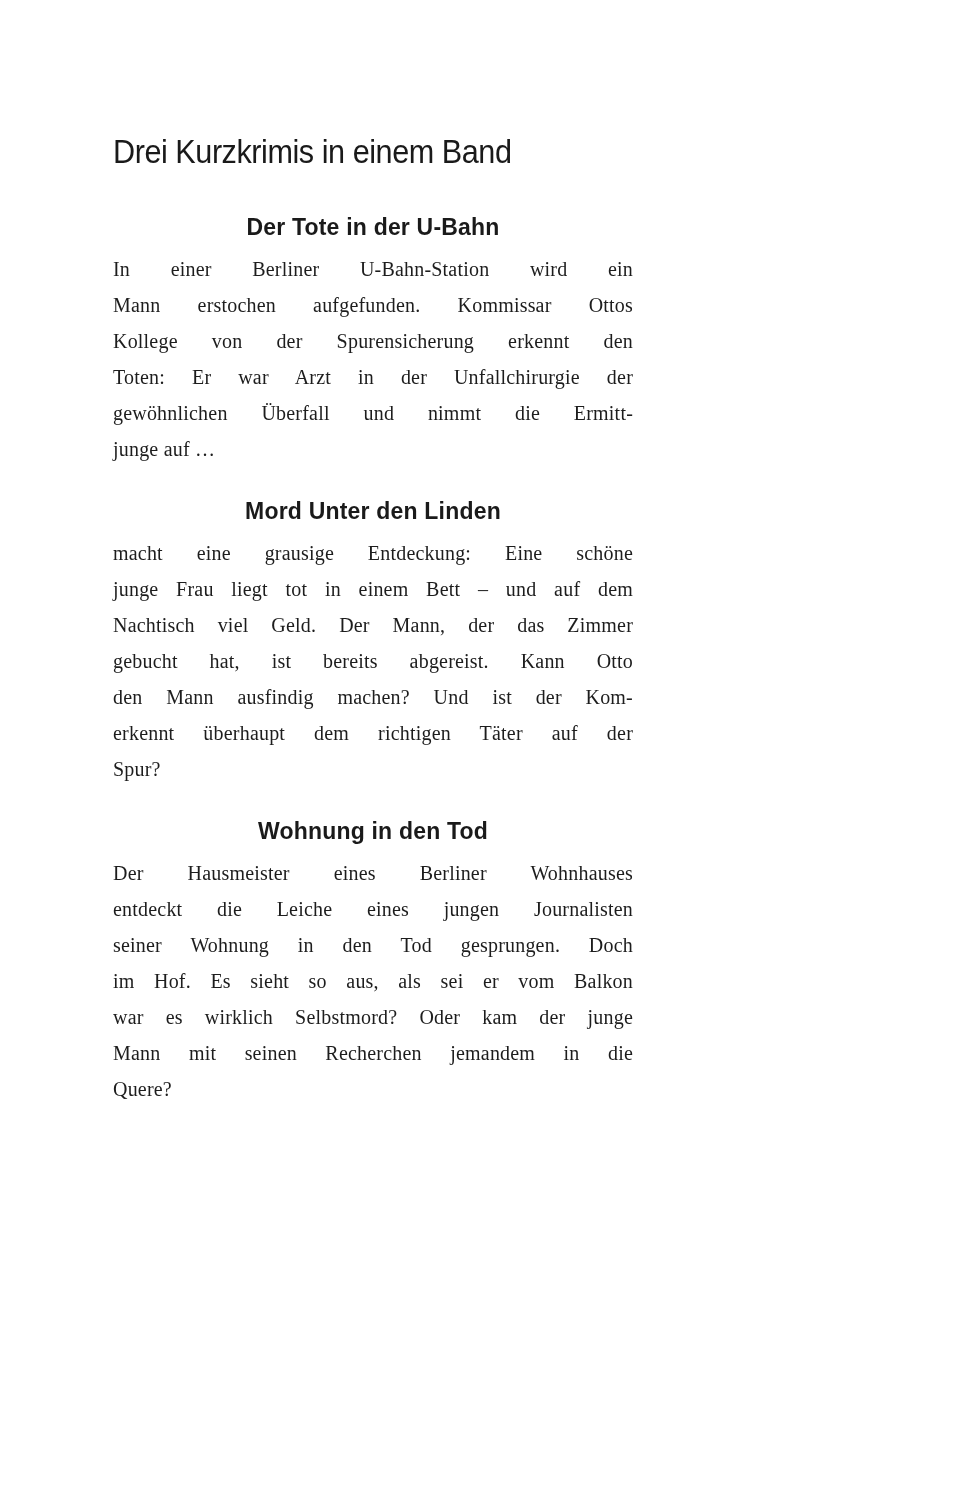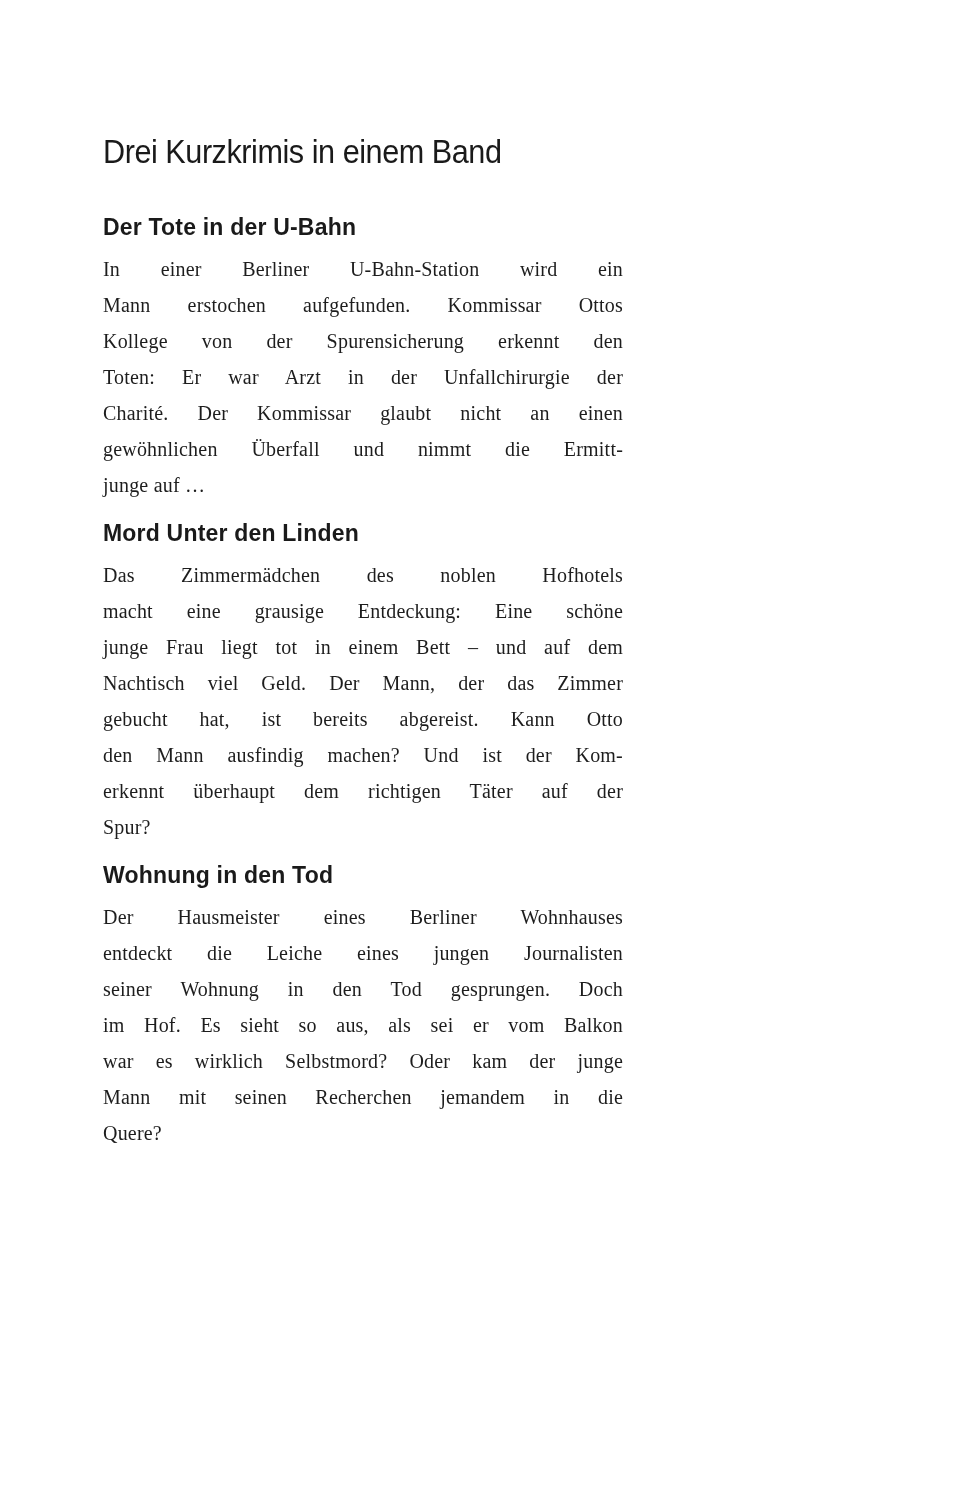--- a/index.html
+++ b/index.html
@@ -9,47 +9,48 @@
   body {
     width: 975px;
     height: 1487px;
     background: #ffffff;
     position: relative;
     overflow: hidden;
     font-family: "Liberation Serif", serif;
   }
   .page-content {
     position: absolute;
-    left: 103px;
+    left: 113px;
     top: 131px;
     width: 520px;
   }
   .title {
     margin: 0 0 42px 0;
     font-family: "Liberation Sans", sans-serif;
     font-weight: 500;
     font-size: 34px;
     line-height: 40px;
     letter-spacing: -0.5px;
     color: #1a1a1a;
     transform: scaleX(0.90);
     transform-origin: 0 50%;
     white-space: nowrap;
   }
   .section + .section {
-    margin-top: 16px;
+    margin-top: 30px;
   }
   .section-heading {
     margin: 0 0 10px 0;
     font-family: "Liberation Sans", sans-serif;
     font-weight: 700;
     font-size: 23px;
     line-height: 28px;
     letter-spacing: 0.2px;
     color: #1a1a1a;
+    text-align: center;
   }
   .section-body {
     font-family: "Liberation Serif", serif;
     font-size: 20px;
     color: #1d1d1d;
   }
   .line {
     line-height: 36px;
     text-align: justify;
     text-align-last: justify;
@@ -65,29 +66,27 @@
 <div class="page-content">
   <h1 class="title">Drei Kurzkrimis in einem Band</h1>
   <div id="sections">
       <section class="section">
         <h2 class="section-heading">Der Tote in der U-Bahn</h2>
         <div class="section-body">
           <div class="line">In einer Berliner U-Bahn-Station wird ein</div>
           <div class="line">Mann erstochen aufgefunden. Kommissar Ottos</div>
           <div class="line">Kollege von der Spurensicherung erkennt den</div>
           <div class="line">Toten: Er war Arzt in der Unfallchirurgie der</div>
-          <div class="line">Charité. Der Kommissar glaubt nicht an einen</div>
           <div class="line">gewöhnlichen Überfall und nimmt die Ermitt-</div>
           <div class="line final">junge auf …</div>
         </div>
       </section>
       <section class="section">
         <h2 class="section-heading">Mord Unter den Linden</h2>
         <div class="section-body">
-          <div class="line">Das Zimmermädchen des noblen Hofhotels</div>
           <div class="line">macht eine grausige Entdeckung: Eine schöne</div>
           <div class="line">junge Frau liegt tot in einem Bett – und auf dem</div>
           <div class="line">Nachtisch viel Geld. Der Mann, der das Zimmer</div>
           <div class="line">gebucht hat, ist bereits abgereist. Kann Otto</div>
           <div class="line">den Mann ausfindig machen? Und ist der Kom-</div>
           <div class="line">erkennt überhaupt dem richtigen Täter auf der</div>
           <div class="line final">Spur?</div>
         </div>
       </section>
       <section class="section">

